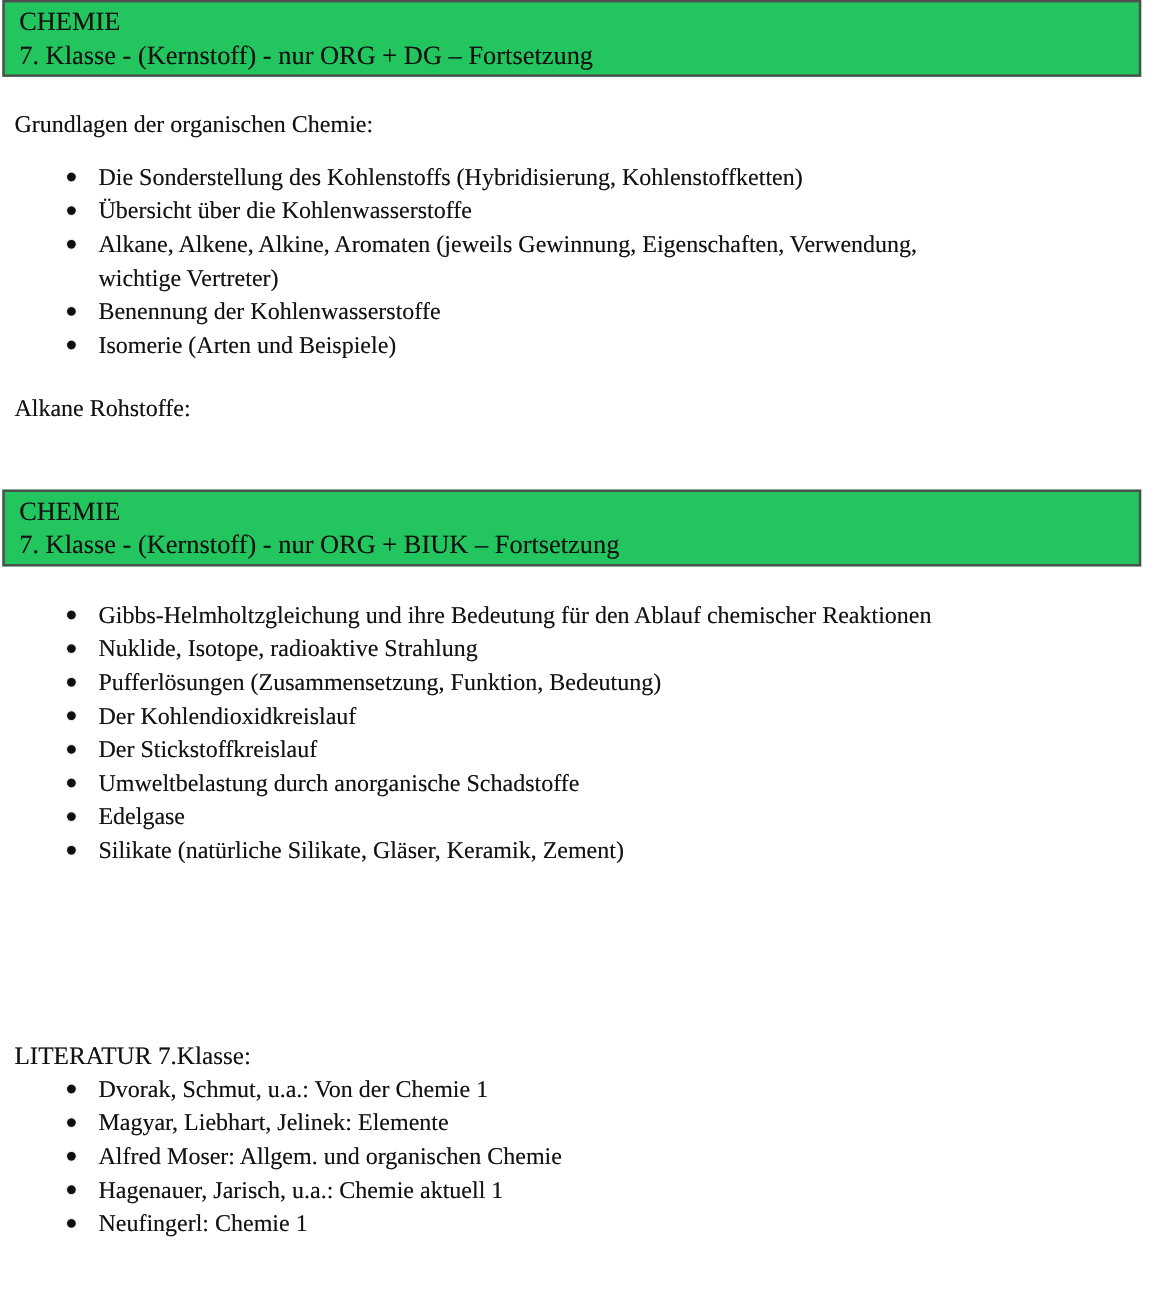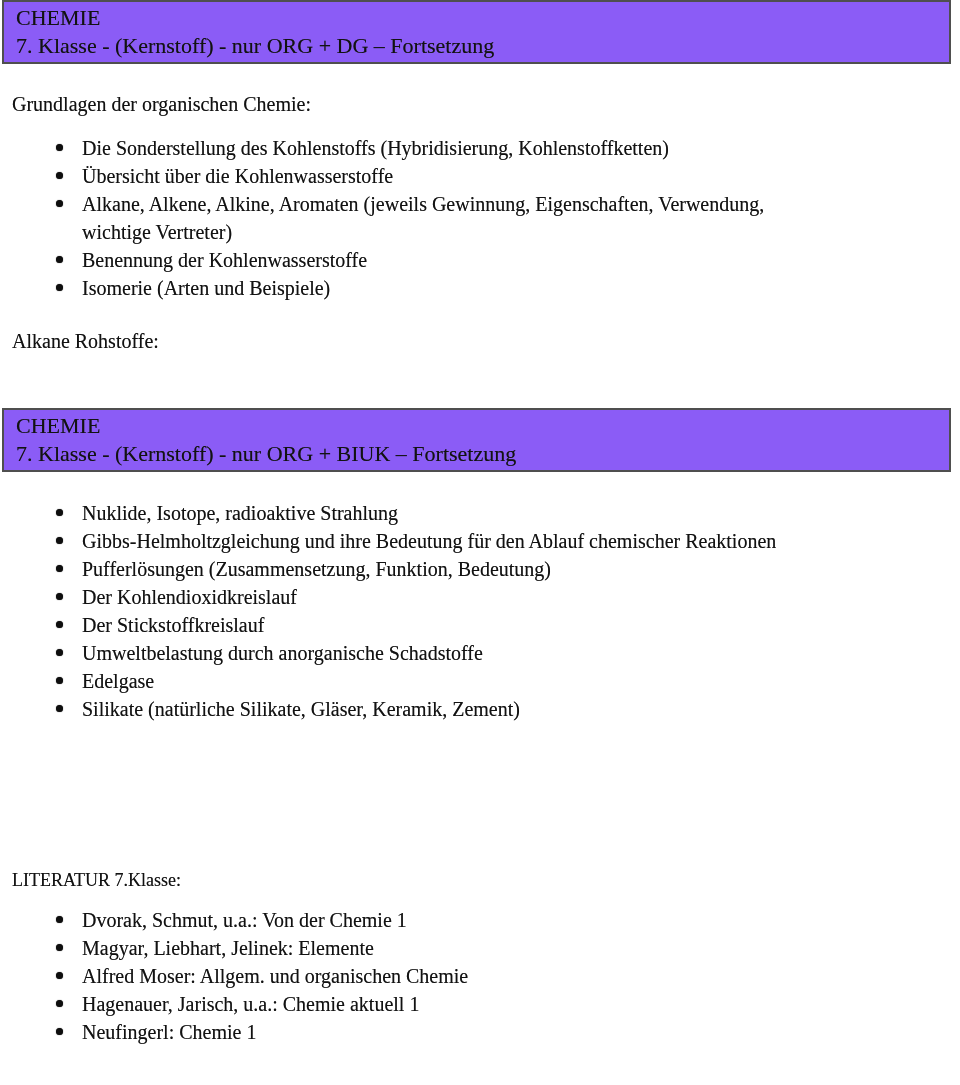--- a/index.html
+++ b/index.html
@@ -18,36 +18,36 @@
     font-size: 20px;
     line-height: 28px;
     text-shadow: 0 0 0.5px rgba(40,40,40,0.55);
   }
   .title-box {
     box-sizing: border-box;
     margin-left: 2px;
     width: 949px;
     border: 2px solid #4f4f4f;
     padding: 2px 0 2px 12px;
-    background: #8b5cf6;
+    background: #22c55e;
   }
   .title-box .box-line {
     font-size: 22px;
     line-height: 28px;
     white-space: nowrap;
   }
   .heading {
     margin-left: 12px;
     font-size: 20px;
     line-height: 28px;
     white-space: nowrap;
   }
   .h-grundlagen { margin-top: 26px; margin-bottom: 16px; }
   .h-fossil     { margin-top: 25px; margin-bottom: 3px; }
-  .h-literatur  { margin-top: 143px; margin-bottom: 12px; font-size: 18px; }
+  .h-literatur  { margin-top: 143px; margin-bottom: 0; font-size: 21px; }
   .box2 { margin-top: 53px; }
   ul.bullets {
     list-style: none;
     margin: 0 16px 0 12px;
     padding: 0;
   }
   ul.ul-biuk { margin-top: 27px; }
   ul.bullets li {
     position: relative;
     padding-left: 70px;
@@ -89,22 +89,22 @@
     </ul>
 
   <div class="heading h-fossil">Alkane Rohstoffe:</div>
 
   <div class="title-box box2">
     <div class="box-line">CHEMIE</div>
     <div class="box-line">7. Klasse - (Kernstoff) - nur ORG + BIUK – Fortsetzung</div>
   </div>
 
   <ul class="bullets ul-biuk">
+      <li>Gibbs-Helmholtzgleichung und ihre Bedeutung für den Ablauf chemischer Reaktionen</li>
       <li>Nuklide, Isotope, radioaktive Strahlung</li>
-      <li>Gibbs-Helmholtzgleichung und ihre Bedeutung für den Ablauf chemischer Reaktionen</li>
       <li>Pufferlösungen (Zusammensetzung, Funktion, Bedeutung)</li>
       <li>Der Kohlendioxidkreislauf</li>
       <li>Der Stickstoffkreislauf</li>
       <li>Umweltbelastung durch anorganische Schadstoffe</li>
       <li>Edelgase</li>
       <li>Silikate (natürliche Silikate, Gläser, Keramik, Zement)</li>
     </ul>
 
   <div class="heading h-literatur">LITERATUR 7.Klasse:</div>
   <ul class="bullets ul-lit">

